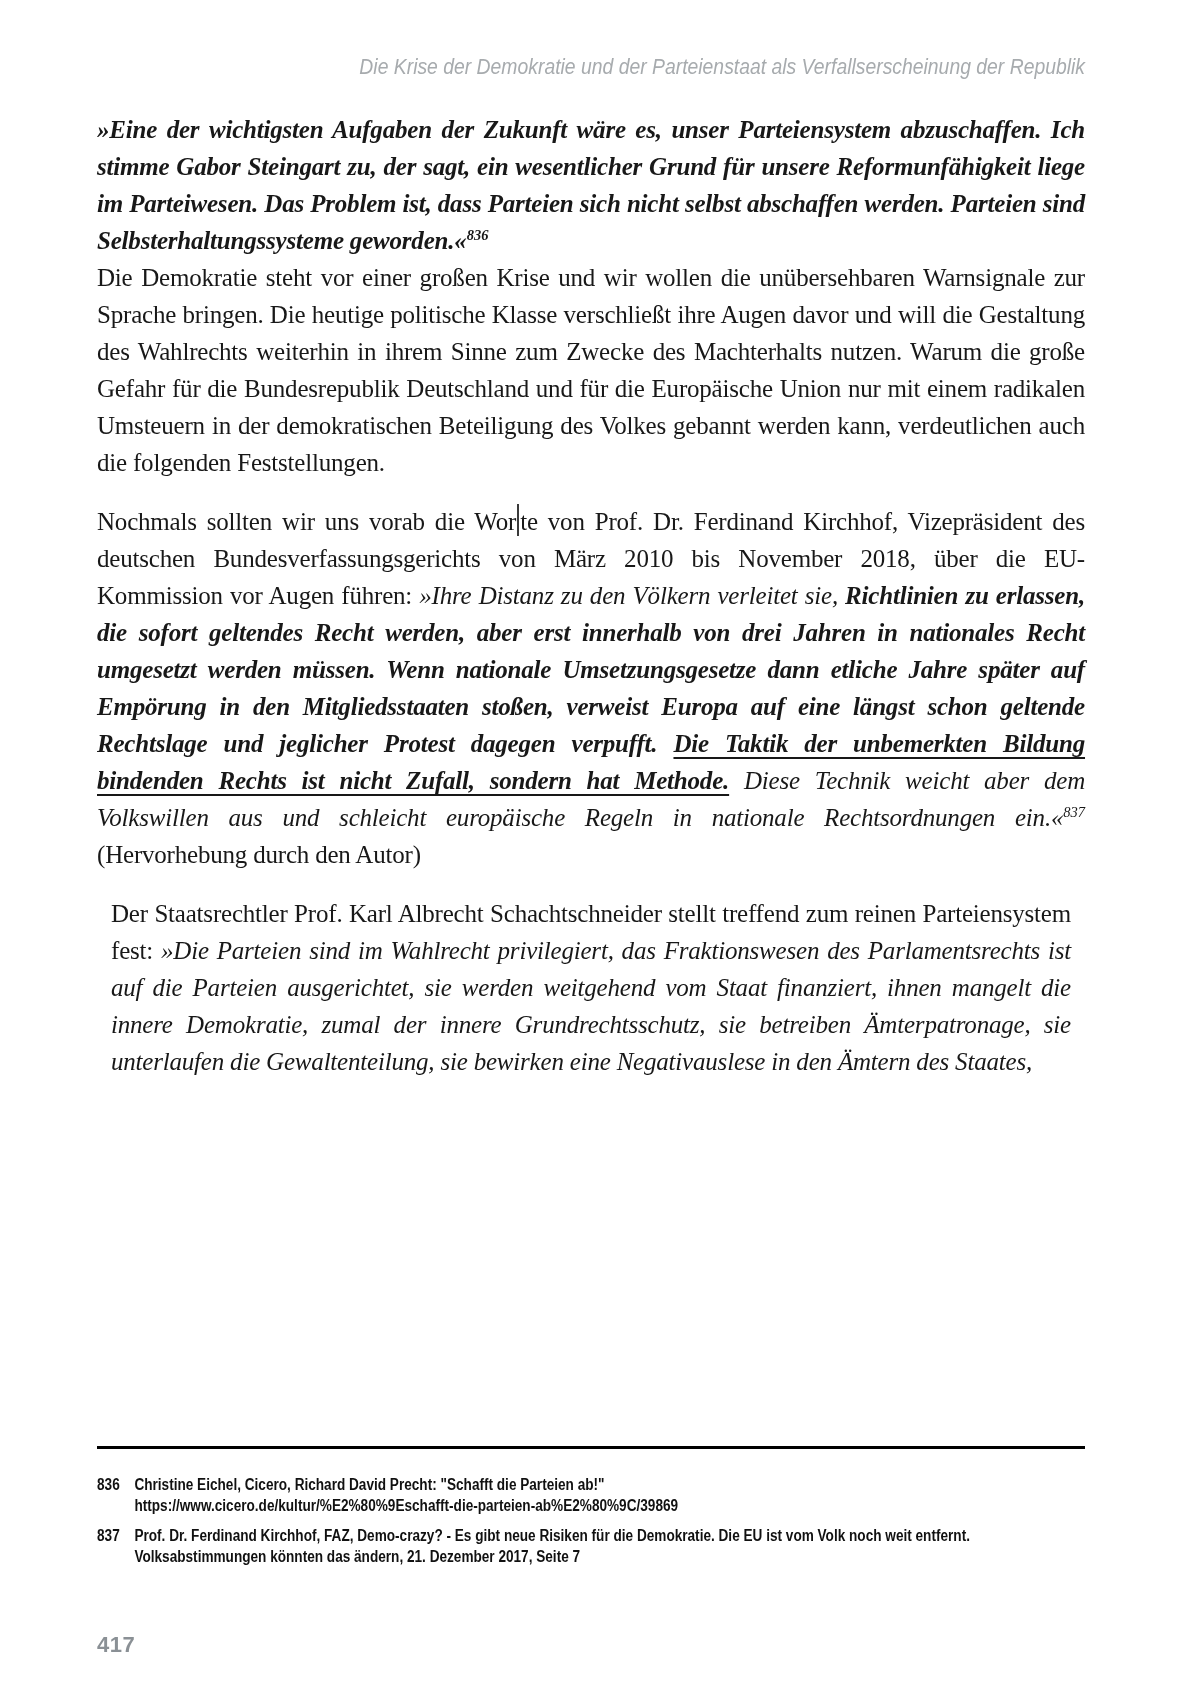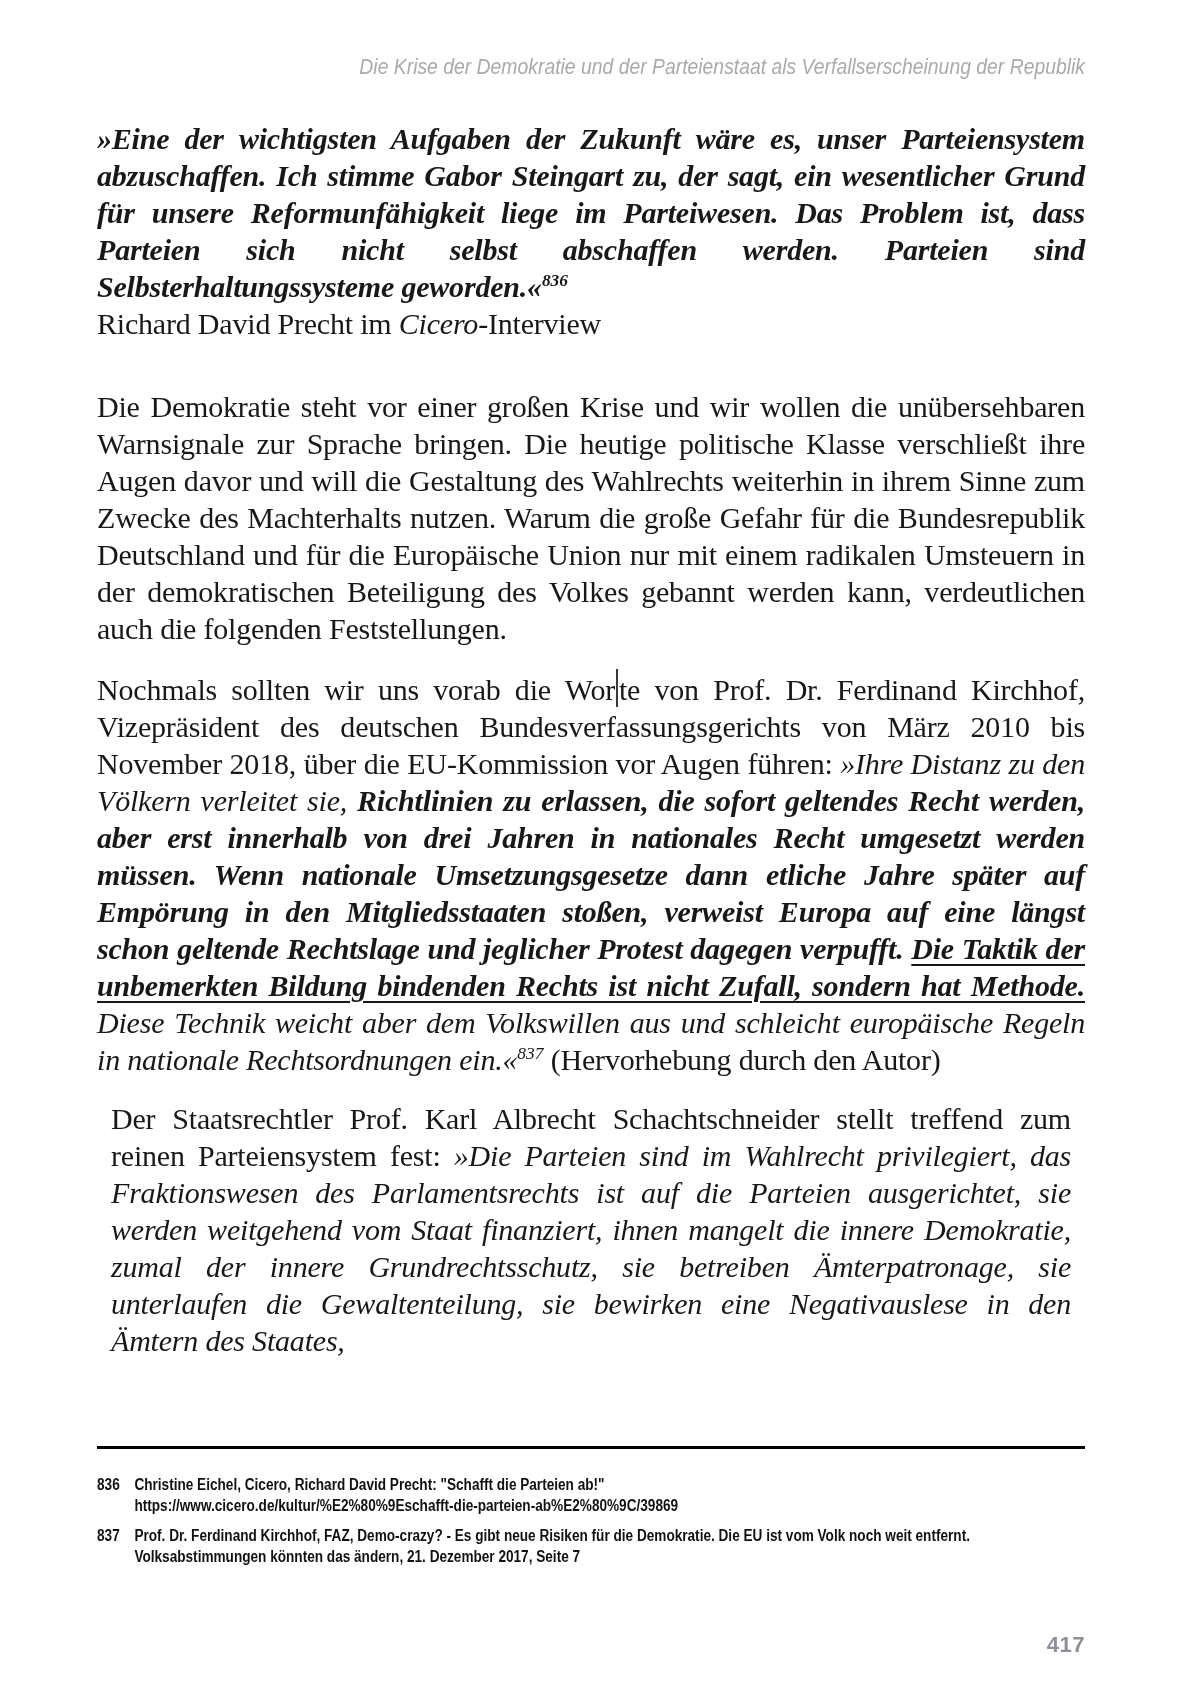--- a/index.html
+++ b/index.html
@@ -23,22 +23,22 @@
     font-size:22px;
     color:#a7abae;
     transform:scaleX(0.88);
     transform-origin:100% 50%;
     white-space:nowrap;
   }
 
   
   .content{
     position:absolute;
-    top:120px;left:97px;width:988px;
-    font-size:30px;
+    top:111px;left:97px;width:988px;
+    font-size:25px;
     line-height:37px;
     letter-spacing:-0.2px;
     text-align:justify;
   }
   .para{margin:0 0 22px 0;}
   .para.quote{margin:0;}
   .para.attribution{margin:0 0 46px 0;text-align:left;}
   .para.last{margin:14px;}
 
   
@@ -71,38 +71,37 @@
     transform-origin:0 50%;
     white-space:nowrap;
   }
   .fn-num{width:44px;flex:0 0 44px;}
   .fn-text{flex:1;}
 
   
   .page-number{
     position:absolute;
     top:1632px;left:97px;width:988px;
-    text-align:right;
+    text-align:left;
     font-family:"Liberation Sans","DejaVu Sans",sans-serif;
     font-weight:bold;
     font-size:22px;
     color:#8a9095;
     letter-spacing:0.5px;
   }
 </style>
 </head>
 <body>
 
 <div class="page">
 
   <div class="running-header">Die Krise der Demokratie und der Parteienstaat als Verfallserscheinung der Republik</div>
 
   <div class="content">
     <p class="para quote"><span class="seg bold-italic">»Eine der wichtigsten Aufgaben der Zukunft wäre es, unser Parteiensystem abzuschaffen. Ich stimme Gabor Steingart zu, der sagt, ein wesentlicher Grund für unsere Reformunfähigkeit liege im Parteiwesen. Das Problem ist, dass Parteien sich nicht selbst abschaffen werden. Parteien sind Selbsterhaltungssysteme geworden.«</span><span class="seg bold-italic sup">836</span></p>
-    <p class="para attribution"><span class="seg roman">Richard David Precht im </span><span class="seg italic">Cicero</span><span class="seg roman">-Interview</span></p>
     <p class="para"><span class="seg roman">Die Demokratie steht vor einer großen Krise und wir wollen die unübersehbaren Warnsignale zur Sprache bringen. Die heutige politische Klasse verschließt ihre Augen davor und will die Gestaltung des Wahlrechts weiterhin in ihrem Sinne zum Zwecke des Machterhalts nutzen. Warum die große Gefahr für die Bundesrepublik Deutschland und für die Europäische Union nur mit einem radikalen Umsteuern in der demokratischen Beteiligung des Volkes gebannt werden kann, verdeutlichen auch die folgenden Feststellungen.</span></p>
     <p class="para"><span class="seg roman">Nochmals sollten wir uns vorab die Wor</span><span class="seg caret"></span><span class="seg roman">te von Prof. Dr. Ferdinand Kirchhof, Vizepräsident des deutschen Bundesverfassungsgerichts von März 2010 bis November 2018, über die EU-Kommission vor Augen führen: </span><span class="seg italic">»Ihre Distanz zu den Völkern verleitet sie, </span><span class="seg bold-italic">Richtlinien zu erlassen, die sofort geltendes Recht werden, aber erst innerhalb von drei Jahren in nationales Recht umgesetzt werden müssen. Wenn nationale Umsetzungsgesetze dann etliche Jahre später auf Empörung in den Mitgliedsstaaten stoßen, verweist Europa auf eine längst schon geltende Rechtslage und jeglicher Protest dagegen verpufft. </span><span class="seg bold-italic underline">Die Taktik der unbemerkten Bildung bindenden Rechts ist nicht Zufall, sondern hat Methode.</span><span class="seg italic"> Diese Technik weicht aber dem Volkswillen aus und schleicht europäische Regeln in nationale Rechtsordnungen ein.«</span><span class="seg italic sup">837</span><span class="seg roman"> (Hervorhebung durch den Autor)</span></p>
     <p class="para last"><span class="seg roman">Der Staatsrechtler Prof. Karl Albrecht Schachtschneider stellt treffend zum reinen Parteiensystem fest: </span><span class="seg italic">»Die Parteien sind im Wahlrecht privilegiert, das Fraktionswesen des Parlamentsrechts ist auf die Parteien ausgerichtet, sie werden weitgehend vom Staat finanziert, ihnen mangelt die innere Demokratie, zumal der innere Grundrechtsschutz, sie betreiben Ämterpatronage, sie unterlaufen die Gewaltenteilung, sie bewirken eine Negativauslese in den Ämtern des Staates,</span></p>
   </div>
 
   <div class="footnotes">
     <div class="fn-rule"></div>
 
     <div class="footnote">
       <span class="fn-num">836</span>

